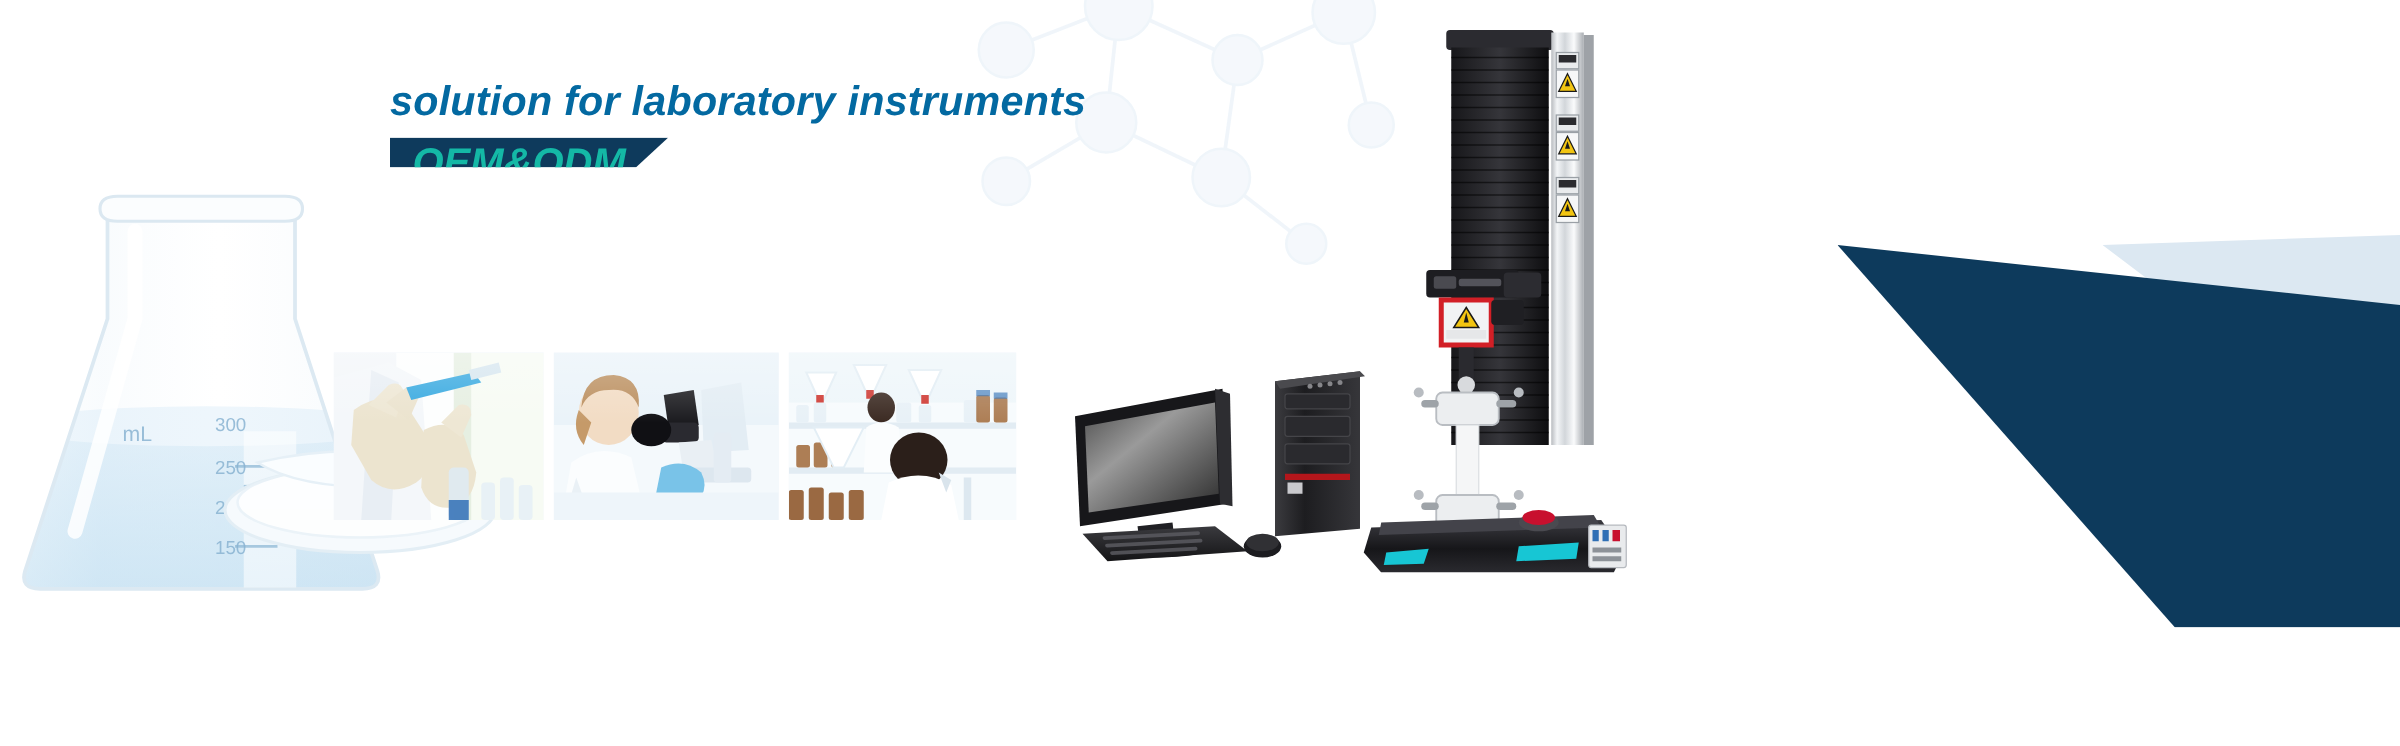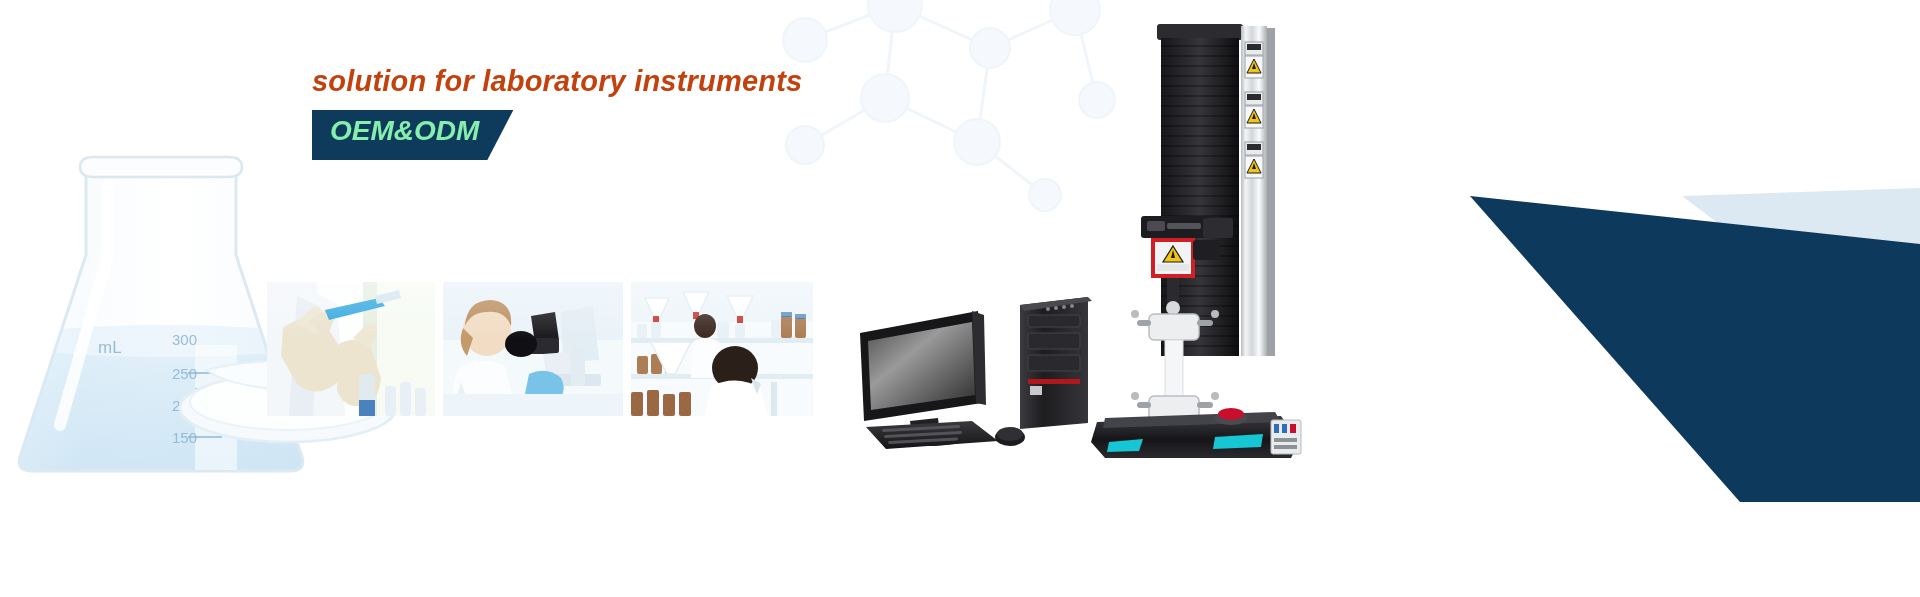--- a/index.html
+++ b/index.html
@@ -12,25 +12,25 @@
     opacity:0.55; pointer-events:none; }
 
   
   .flask-wrap { position:absolute; left:-10px; top:105px; width:380px; height:380px; }
   .dish-wrap  { position:absolute; left:170px; top:340px; width:230px; height:110px; }
 
   
   .copy { position:absolute; left:312px; top:58px; width:640px; }
   .line1 { font-size:28px; font-weight:bold; font-style:italic; color:#103a5d;
     letter-spacing:.2px; line-height:48px; white-space:nowrap; }
-  .line2 { font-size:29px; font-style:italic; color:#c2410c; font-weight:600;
+  .line2 { font-size:33px; font-style:italic; color:#0369a1; font-weight:600;
     letter-spacing:.2px; line-height:46px; white-space:nowrap; }
-  .badge { position:relative; display:inline-block; margin-top:6px; height:50px;
-    padding:0 34px 0 18px; background:#0e3a5c; color:#86efac;
-    font-size:28px; font-weight:bold; font-style:italic; line-height:41px;
+  .badge { position:relative; display:inline-block; margin-top:6px; height:24px;
+    padding:0 34px 0 18px; background:#0e3a5c; color:#14b8a6;
+    font-size:32px; font-weight:bold; font-style:italic; line-height:41px;
     white-space:nowrap; clip-path:polygon(0 0, 100% 0, calc(100% - 26px) 100%, 0 100%); }
 
   
   .strip { position:absolute; left:267px; top:282px; height:134px; display:flex; gap:8px; }
   .photo { position:relative; width:168px; height:134px; overflow:hidden;
     background:#f2f7fb; }
   .photo.p2 { width:180px; }
   .photo.p3 { width:182px; }
   .photo::after { content:""; position:absolute; inset:0;
     background:linear-gradient(180deg, rgba(255,255,255,.30), rgba(255,255,255,0) 42%); }

